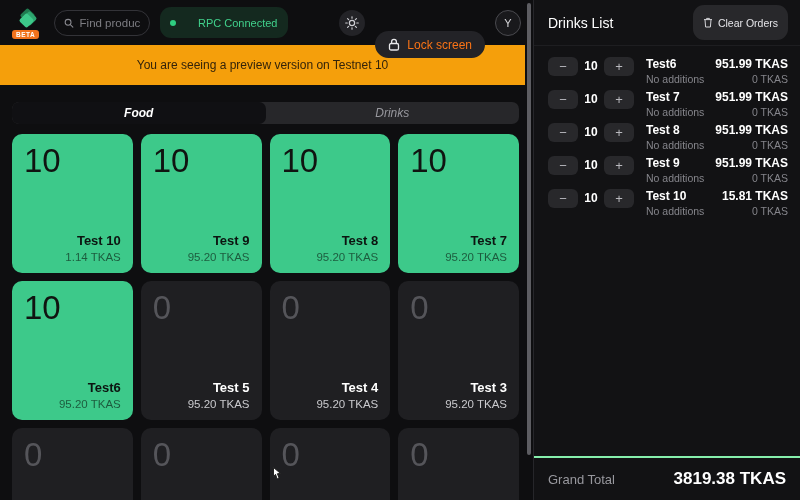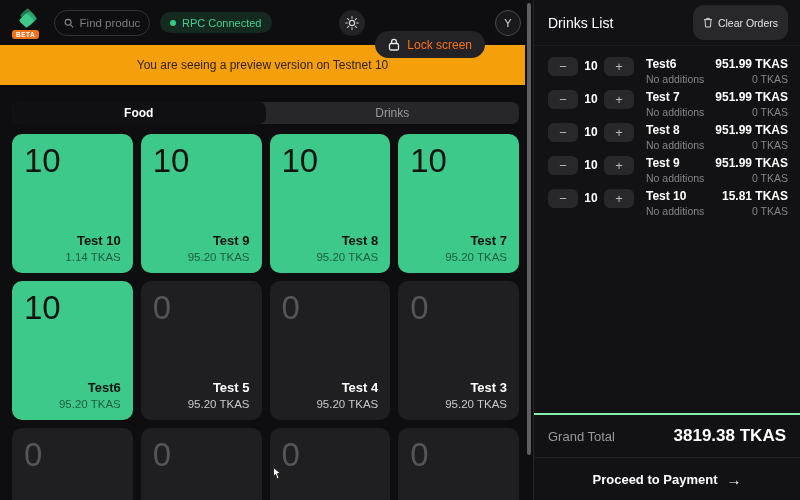--- a/index.html
+++ b/index.html
@@ -12,38 +12,38 @@
   .topbar { height:45px; display:flex; align-items:center; gap:10px; padding:0 12px; }
   .logo-wrap { position:relative; width:32px; height:32px; flex:0 0 auto; }
   .logo-wrap svg { position:absolute; top:1px; left:4px; }
   .beta-badge { position:absolute; bottom:0; left:0; background:#f2721c; color:#fff;
     font-size:6.5px; font-weight:bold; padding:1px 4px; border-radius:3px; letter-spacing:.5px; }
   .search-pill { display:flex; align-items:center; gap:6px; width:96px; height:26px;
     border:1px solid #333338; border-radius:13px; padding:0 9px; background:transparent; }
   .search-pill input { background:transparent; border:none; outline:none; width:100%;
     font-size:11.5px; color:#cfcfd4; font-family:inherit; }
   .search-pill input::placeholder { color:#7d7d83; }
-  .rpc-badge { display:flex; align-items:center; gap:6px; height:21px; padding:0 10px;
+  .rpc-badge { display:flex; align-items:center; gap:22px; height:31px; padding:0 10px;
     border-radius:11px; background:#14291f; color:#41d18c; font-size:11px; font-weight:500; }
   .rpc-dot { width:6px; height:6px; border-radius:50%; background:#2fcd80; }
   .tb-spacer { flex:1; }
   .icon-btn { width:26px; height:26px; border-radius:50%; background:#232327; border:none;
     display:flex; align-items:center; justify-content:center; cursor:pointer; }
   .lock-btn { display:flex; align-items:center; gap:7px; height:27px; padding:0 13px;
     border-radius:14px; background:#232327; border:none; color:#f97316; font-size:12px;
     font-family:inherit; cursor:pointer;margin-top:44px; }
   .avatar { width:26px; height:26px; border-radius:50%; border:1px solid #4a4a4f;
     background:#19191c; display:flex; align-items:center; justify-content:center;
     font-size:11px; color:#d8d8dc; cursor:pointer; }
 
   .banner { height:40px; background:#f59f0b; color:#33230a; font-size:12px; font-weight:500;
     display:flex; align-items:center; justify-content:center; width:525px; }
 
   .content { padding:17px 14px 0 12px; }
-  .tabs { display:flex; height:22px; background:#27272a; border-radius:7px; margin-bottom:10px; overflow:hidden; }
+  .tabs { display:flex; height:22px; background:#27272a; border-radius:7px; margin-bottom:10px; overflow:hidden;font-style:italic; }
   .tab { flex:1; display:flex; align-items:center; justify-content:center; font-size:12px;
     color:#98989e; cursor:pointer; border-radius:7px; }
   .tab.active { background:#101013; color:#fff; font-weight:bold; }
 
   .grid { display:grid; grid-template-columns:repeat(4,1fr); gap:8px; grid-auto-rows:139px; }
   .card { background:#1f1f22; border-radius:10px; padding:8px 12px 10px 12px; display:flex;
     flex-direction:column; justify-content:space-between; cursor:pointer; }
   .card .count { font-size:33px; font-weight:500; color:#55555a; line-height:1.15; }
   .card .meta { text-align:right; }
   .card .name { font-size:13px; font-weight:bold; color:#fff; }
@@ -320,18 +320,14 @@
       <div class="oi-sub">0 TKAS</div>
     </div>
   </div>
       </div>
 
     <div class="totals">
       <span class="gt-label">Grand Total</span>
       <span class="gt-value">3819.38 TKAS</span>
     </div>
 
-    <div class="proceed-row">
-      <span class="proceed-label">Proceed to Payment</span>
-      <span class="proceed-arrow">→</span>
-    </div>
   </div>
 </div>
 
 </body></html>

